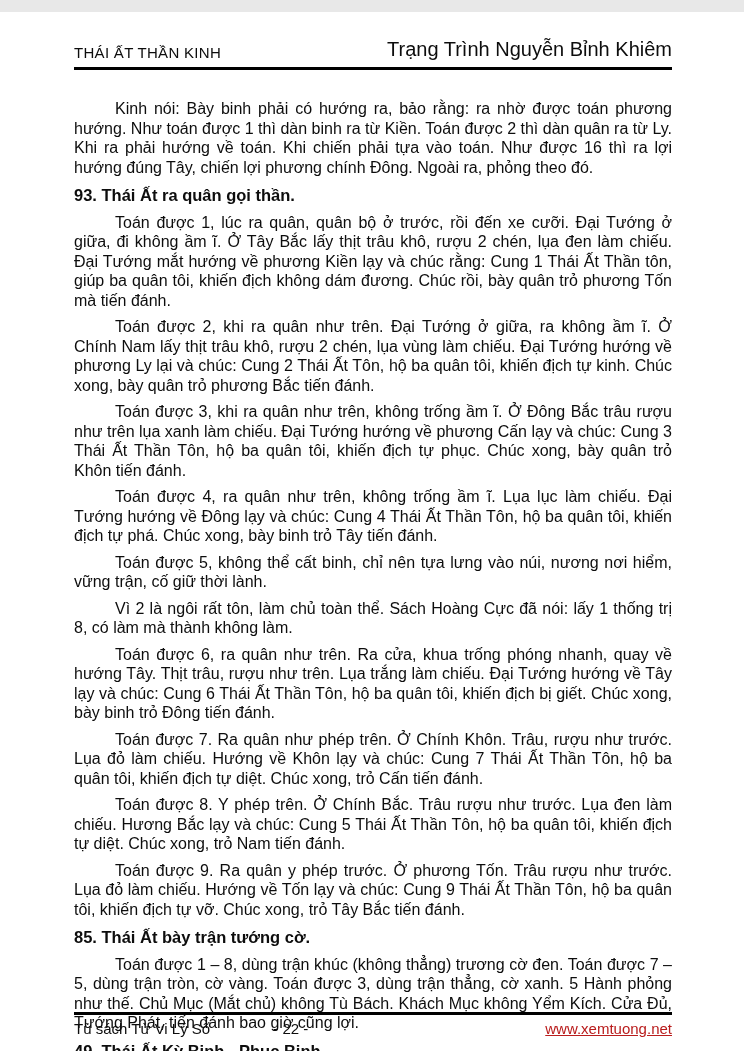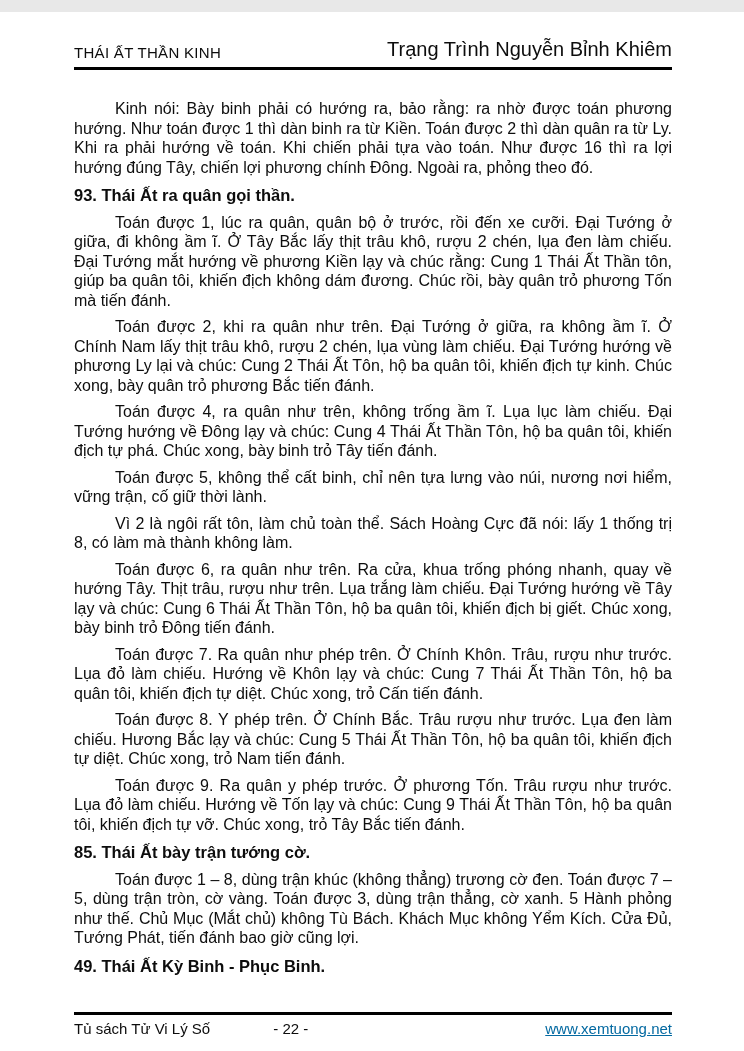--- a/index.html
+++ b/index.html
@@ -63,40 +63,41 @@
     border-top: 3px solid #000;
     padding-top: 5px;
     display: flex;
     align-items: flex-start;
     font-size: 15px;
   }
   .footer-left  { flex: 1; text-align: left;  white-space: nowrap; }
   .footer-mid   { flex: 1; white-space: nowrap; }
   .footer-right { flex: 1; text-align: right; white-space: nowrap; }
   .footer-right a, .link {
-    color: #0369a1;
+    color: #b91c1c;
     text-decoration: underline;
     cursor: pointer;
   }
 </style>
 </head>
 <body>
 
 <div class="page">
 
   <div class="header">
     <span class="header-left">THÁI ẤT THẦN KINH</span>
     <span class="header-right">Trạng Trình Nguyễn Bỉnh Khiêm</span>
   </div>
 
   <div class="content">
     <p class="para">Kinh nói: Bày binh phải có hướng ra, bảo rằng: ra nhờ được toán phương hướng. Như toán được 1 thì dàn binh ra từ Kiền. Toán được 2 thì dàn quân ra từ Ly. Khi ra phải hướng về toán. Khi chiến phải tựa vào toán. Như được 16 thì ra lợi hướng đúng Tây, chiến lợi phương chính Đông. Ngoài ra, phỏng theo đó.</p>
     <h2 class="heading">93. Thái Ất ra quân gọi thần.</h2>
     <p class="para">Toán được 1, lúc ra quân, quân bộ ở trước, rồi đến xe cưỡi. Đại Tướng ở giữa, đi không ầm ĩ. Ở Tây Bắc lấy thịt trâu khô, rượu 2 chén, lụa đen làm chiếu. Đại Tướng mắt hướng về phương Kiền lạy và chúc rằng: Cung 1 Thái Ất Thần tôn, giúp ba quân tôi, khiến địch không dám đương. Chúc rồi, bày quân trỏ phương Tốn mà tiến đánh.</p>
     <p class="para">Toán được 2, khi ra quân như trên. Đại Tướng ở giữa, ra không ầm ĩ. Ở Chính Nam lấy thịt trâu khô, rượu 2 chén, lụa vùng làm chiếu. Đại Tướng hướng về phương Ly lại và chúc: Cung 2 Thái Ất Tôn, hộ ba quân tôi, khiến địch tự kinh. Chúc xong, bày quân trỏ phương Bắc tiến đánh.</p>
+    <p class="para">Toán được 3, khi ra quân như trên, không trống ầm ĩ. Ở Đông Bắc trâu rượu như trên lụa xanh làm chiếu. Đại Tướng hướng về phương Cấn lạy và chúc: Cung 3 Thái Ất Thần Tôn, hộ ba quân tôi, khiến địch tự phục. Chúc xong, bày quân trỏ Khôn tiến đánh.</p>
     <p class="para">Toán được 4, ra quân như trên, không trống ầm ĩ. Lụa lục làm chiếu. Đại Tướng hướng về Đông lạy và chúc: Cung 4 Thái Ất Thần Tôn, hộ ba quân tôi, khiến địch tự phá. Chúc xong, bày binh trỏ Tây tiến đánh.</p>
     <p class="para">Toán được 5, không thể cất binh, chỉ nên tựa lưng vào núi, nương nơi hiểm, vững trận, cố giữ thời lành.</p>
     <p class="para">Vì 2 là ngôi rất tôn, làm chủ toàn thể. Sách Hoàng Cực đã nói: lấy 1 thống trị 8, có làm mà thành không làm.</p>
     <p class="para">Toán được 6, ra quân như trên. Ra cửa, khua trống phóng nhanh, quay về hướng Tây. Thịt trâu, rượu như trên. Lụa trắng làm chiếu. Đại Tướng hướng về Tây lạy và chúc: Cung 6 Thái Ất Thần Tôn, hộ ba quân tôi, khiến địch bị giết. Chúc xong, bày binh trỏ Đông tiến đánh.</p>
     <p class="para">Toán được 7. Ra quân như phép trên. Ở Chính Khôn. Trâu, rượu như trước. Lụa đỏ làm chiếu. Hướng về Khôn lạy và chúc: Cung 7 Thái Ất Thần Tôn, hộ ba quân tôi, khiến địch tự diệt. Chúc xong, trỏ Cấn tiến đánh.</p>
     <p class="para">Toán được 8. Y phép trên. Ở Chính Bắc. Trâu rượu như trước. Lụa đen làm chiếu. Hương Bắc lạy và chúc: Cung 5 Thái Ất Thần Tôn, hộ ba quân tôi, khiến địch tự diệt. Chúc xong, trỏ Nam tiến đánh.</p>
     <p class="para">Toán được 9. Ra quân y phép trước. Ở phương Tốn. Trâu rượu như trước. Lụa đỏ làm chiếu. Hướng về Tốn lạy và chúc: Cung 9 Thái Ất Thần Tôn, hộ ba quân tôi, khiến địch tự vỡ. Chúc xong, trỏ Tây Bắc tiến đánh.</p>
     <h2 class="heading">85. Thái Ất bày trận tướng cờ.</h2>
     <p class="para">Toán được 1 – 8, dùng trận khúc (không thẳng) trương cờ đen. Toán được 7 – 5, dùng trận tròn, cờ vàng. Toán được 3, dùng trận thẳng, cờ xanh. 5 Hành phỏng như thế. Chủ Mục (Mắt chủ) không Tù Bách. Khách Mục không Yểm Kích. Cửa Đủ, Tướng Phát, tiến đánh bao giờ cũng lợi.</p>
     <h2 class="heading">49. Thái Ất Kỳ Binh - Phục Binh.</h2>

